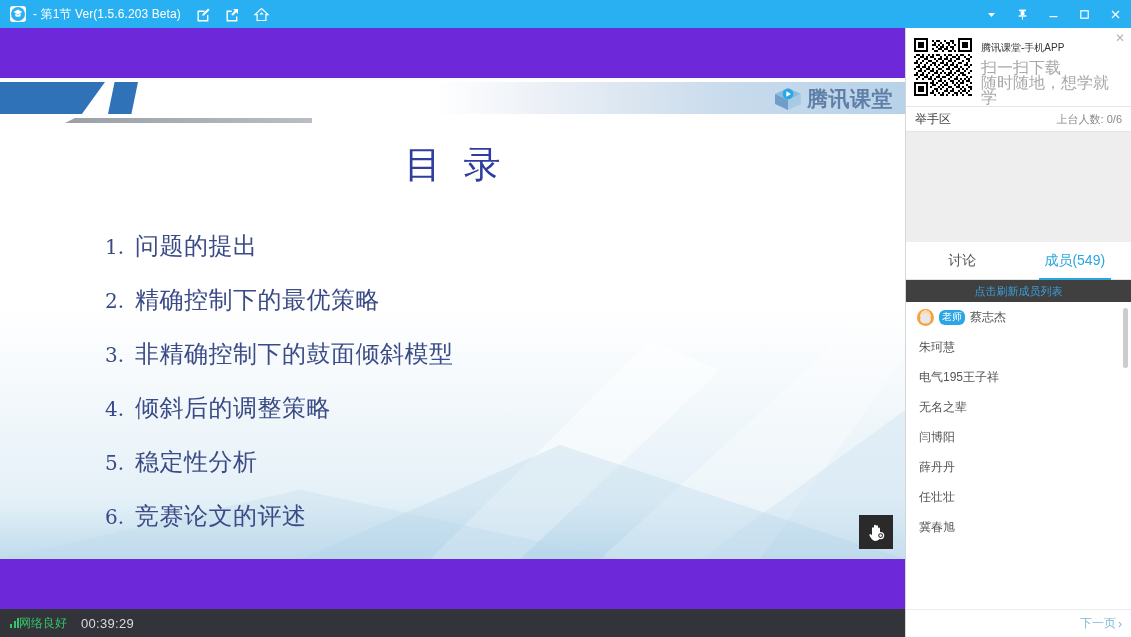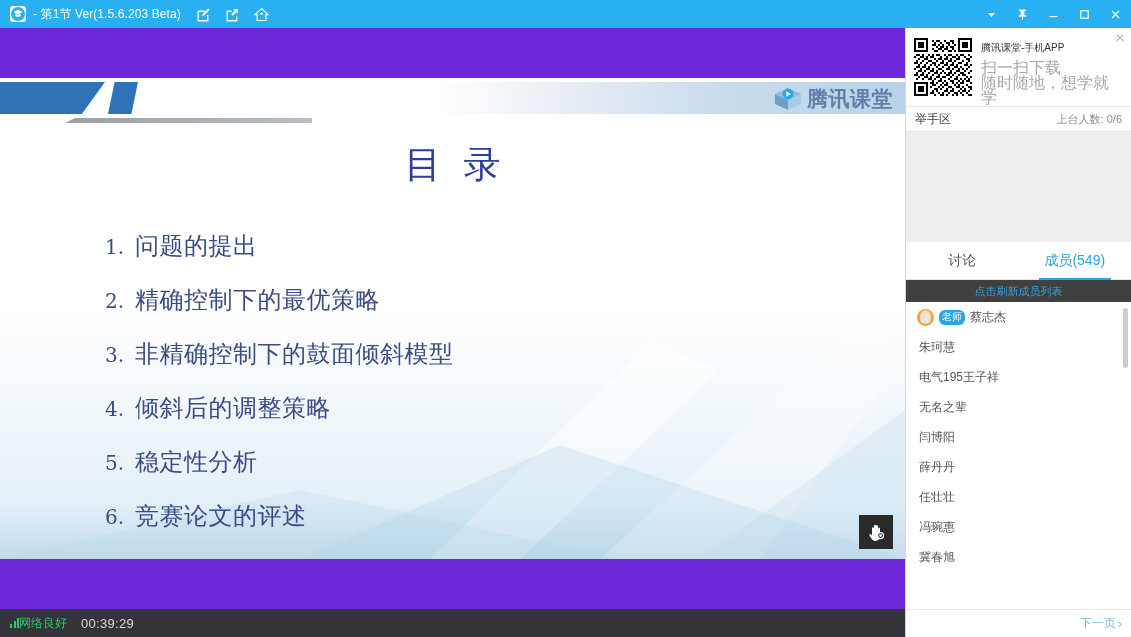--- a/index.html
+++ b/index.html
@@ -645,23 +645,20 @@
       <div class="mrow">
         <span class="mname">闫博阳</span>
       </div>
       <div class="mrow">
         <span class="mname">薛丹丹</span>
       </div>
       <div class="mrow">
         <span class="mname">任壮壮</span>
       </div>
       <div class="mrow">
-        <span class="mname">冯琬惠</span>
-      </div>
-      <div class="mrow">
         <span class="mname">冀春旭</span>
       </div>
       <div class="scroll-track"></div>
       <div class="scroll-thumb"></div>
     </div>
 
     <div class="nextpage">
       <span>下一页</span>
       <span class="chev-r">›</span>
     </div>

